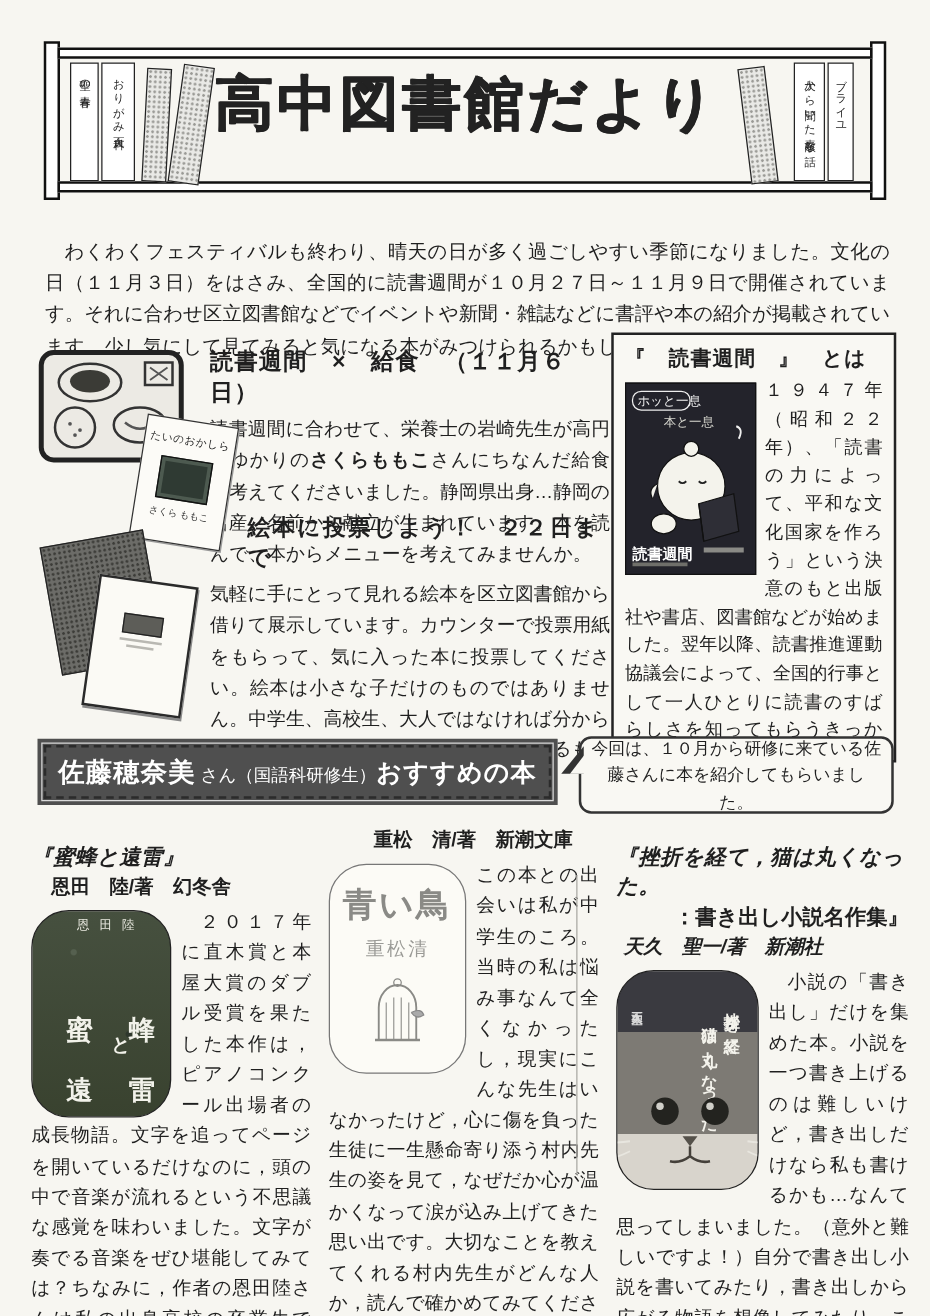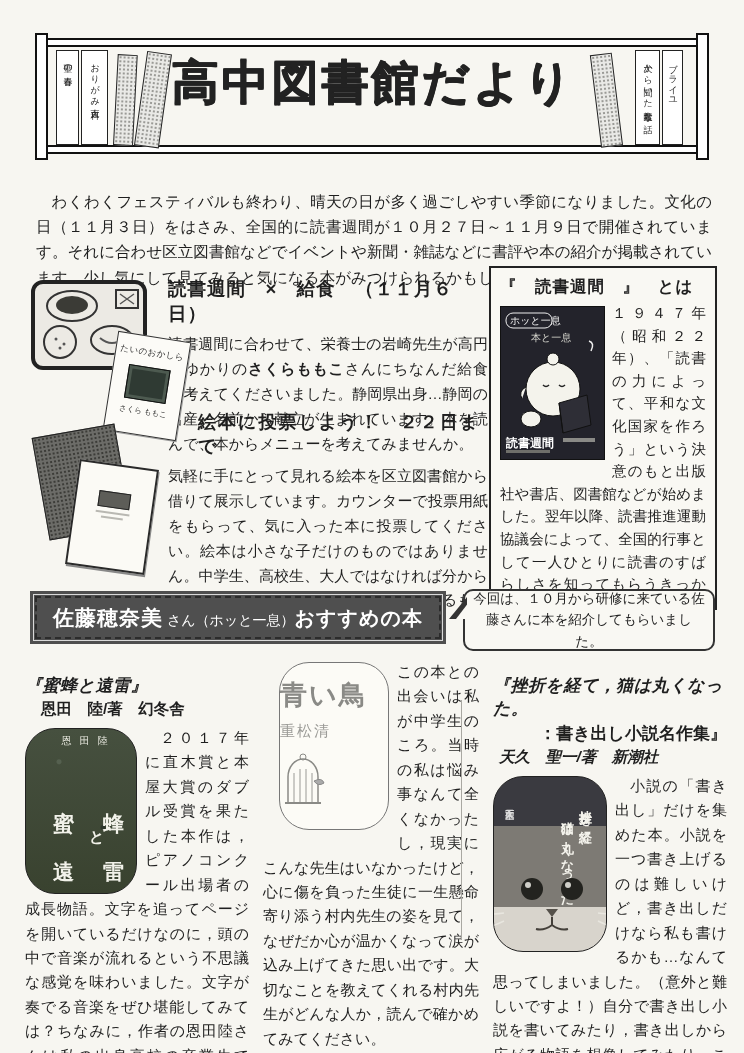--- a/index.html
+++ b/index.html
@@ -88,21 +88,21 @@
   
   .cov1{width:112px;height:166px;background:
         radial-gradient(circle at 30% 20%,#55604f 0 2px,transparent 3px),
         radial-gradient(circle at 70% 60%,#2e372c 0 2px,transparent 3px),
         linear-gradient(#46503f,#39422f);border:1px solid #222;color:#f2f2ea;}
   .cov1 .au{position:absolute;top:4px;left:0;right:0;text-align:center;font-size:10px;letter-spacing:8px;color:#e8e8df;}
   .cov1 span.tc{position:absolute;font-size:21px;font-weight:700;font-family:"Liberation Serif","DejaVu Serif",serif;}
   .tc1{left:12px;top:78px;} .tc2{right:12px;top:78px;} .tc3{left:48px;top:96px;font-size:15px!important;}
   .tc4{left:12px;top:126px;} .tc5{right:12px;top:126px;}
   
-  .cov2{width:110px;height:168px;background:#fcfbf6;border:1px solid #777;margin-left:16px;}
+  .cov2{width:110px;height:168px;background:#fcfbf6;border:1px solid #777;text-align:center;}
   .cov2 .t{font-size:27px;color:#8a8a86;letter-spacing:2px;margin-top:10px;font-weight:700;
            font-family:"Liberation Serif","DejaVu Serif",serif;}
   .cov2 .a{font-size:15px;color:#9a9a96;margin-top:2px;letter-spacing:2px;}
   
   .cov3{width:114px;height:176px;background:linear-gradient(#3a3a40 0 28%, #7d7a74 28% 75%, #d8d4cc 75%);
         border:1px solid #222;overflow:hidden;}
   .cov3 .vt{position:absolute;writing-mode:vertical-rl;text-orientation:upright;color:#f4f3ec;
             font-weight:700;font-size:13px;letter-spacing:2px;}
   .cov3 .vt.l1{right:10px;top:8px;} .cov3 .vt.l2{right:28px;top:20px;}
   .cov3 .vt.au{left:8px;top:10px;font-size:9px;color:#ddd;letter-spacing:1px;}
@@ -199,21 +199,21 @@
         <text x="5" y="140" font-size="12" font-weight="bold" fill="#ffffff">読書週間</text>
         <rect x="62" y="131" width="32" height="4" fill="#8a8a86"></rect>
         <rect x="5" y="143" width="44" height="3" fill="#6f6f6a"></rect>
       </svg>
     </div>
     <div class="sidebar-body clearfix">１９４７年（昭和２２年）、「読書の力によって、平和な文化国家を作ろう」という決意のもと出版社や書店、図書館などが始めました。翌年以降、読書推進運動協議会によって、全国的行事として一人ひとりに読書のすばらしさを知ってもらうきっかけとなることを願って開催されています。</div>
   </div>
 
   <div class="banner">
     <div class="banner-inner"></div>
-    <div class="txt"><span class="nm">佐藤穂奈美</span><span class="sf"> さん（ホッと一息）</span><span class="rs">おすすめの本</span></div>
+    <div class="txt"><span class="nm">佐藤穂奈美</span><span class="sf"> さん（国語科研修生）</span><span class="rs">おすすめの本</span></div>
   </div>
   <div class="bubble">
     <span>今回は、１０月から研修に来ている佐藤さんに本を紹介してもらいました。</span>
   </div>
 
   <div class="reviews">
 
     <div class="rcol rcol1">
       <div class="rtitle">『蜜蜂と遠雷』</div>
       <div class="rauthor">恩田　陸/著　幻冬舎</div>
@@ -223,20 +223,21 @@
           <span class="tc tc1">蜜</span>
           <span class="tc tc2">蜂</span>
           <span class="tc tc3">と</span>
           <span class="tc tc4">遠</span>
           <span class="tc tc5">雷</span>
         </div><span>２０１７年に直木賞と本屋大賞のダブル受賞を果たした本作は，ピアノコンクール出場者の成長物語。文字を追ってページを開いているだけなのに，頭の中で音楽が流れるという不思議な感覚を味わいました。文字が奏でる音楽をぜひ堪能してみては？ちなみに，作者の恩田陸さんは私の出身高校の卒業生です。</span>
       </div>
     </div>
 
     <div class="rcol rcol2">
+      <div class="rauthor" style="margin-left:36px;">重松　清/著　新潮文庫</div>
       <div class="rbody clearfix">
         <div class="cover cov2">
           <div class="t">青い鳥</div>
           <div class="a">重松清</div>
           <svg width="46" height="56" viewBox="0 0 46 56" style="margin-top:8px;">
             <path d="M8 52 v-26 a15 18 0 0 1 30 0 v26" fill="none" stroke="#8a8a86" stroke-width="1.5"></path>
             <path d="M14 52 v-30 M20 52 v-34 M26 52 v-34 M32 52 v-30" stroke="#9a9a96" stroke-width="1"></path>
             <path d="M5 52 h36" stroke="#8a8a86" stroke-width="2"></path>
             <circle cx="23" cy="6" r="3" fill="none" stroke="#8a8a86"></circle>
             <path d="M34 30 q8 -4 10 2 q-6 4 -10 -2" fill="#aaa" stroke="#888"></path>

